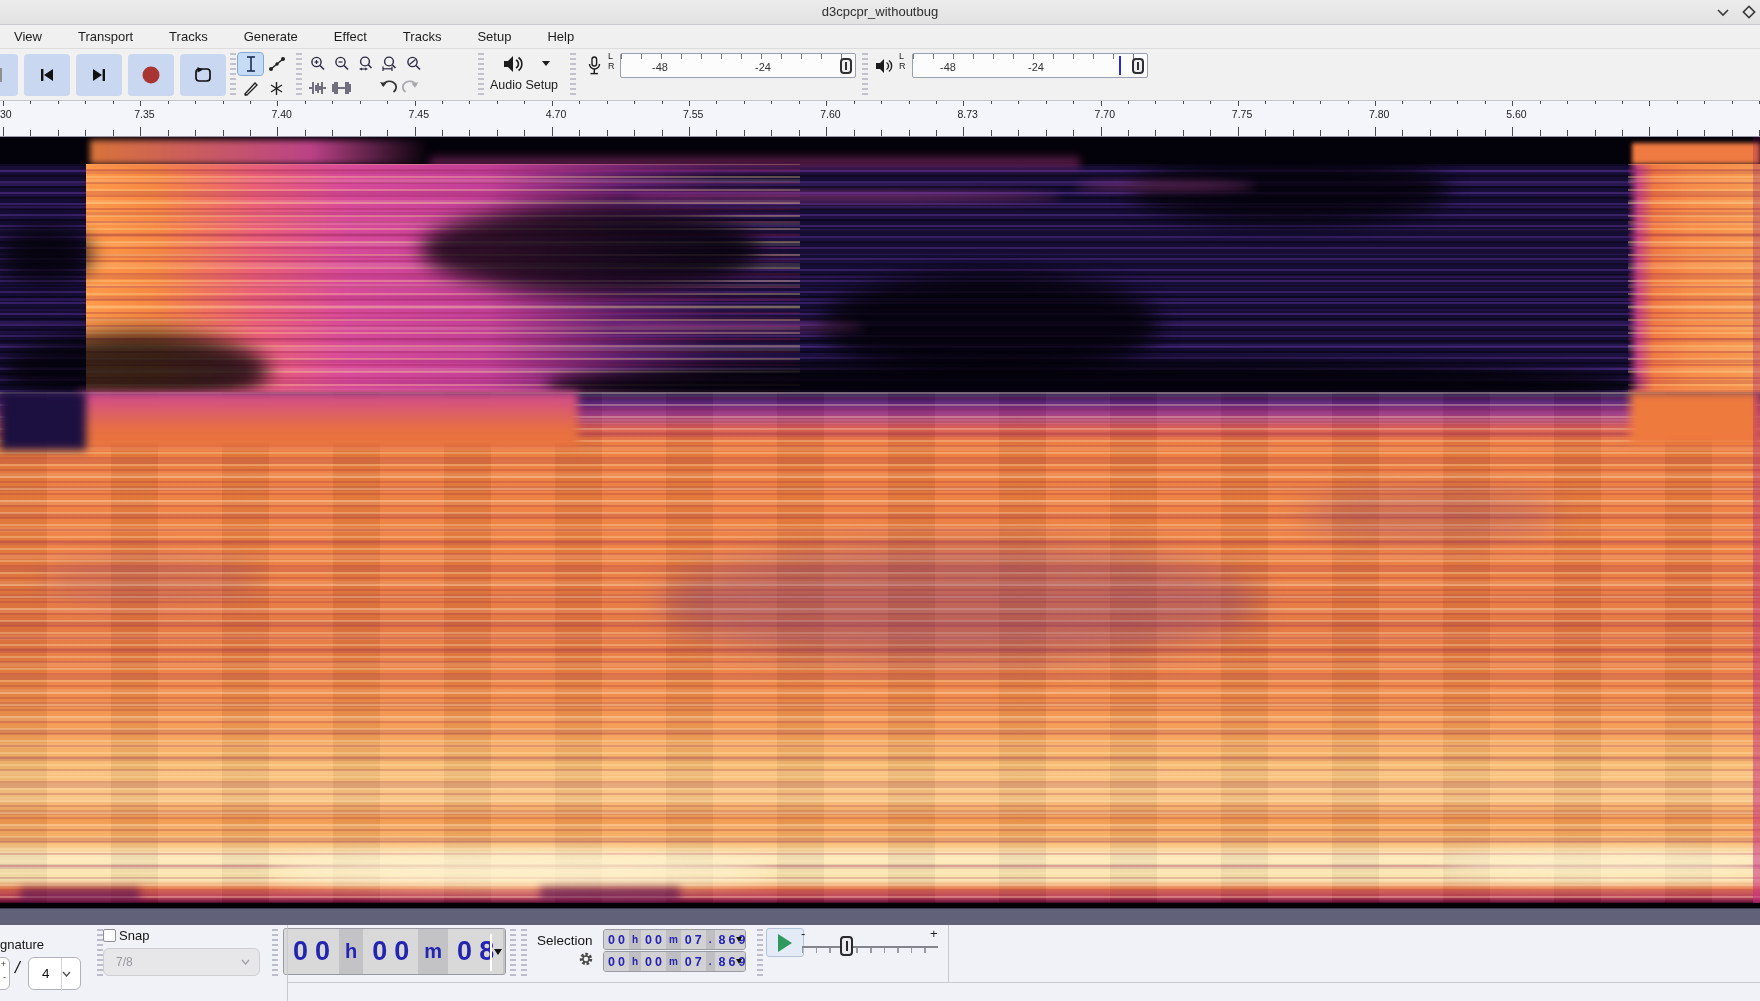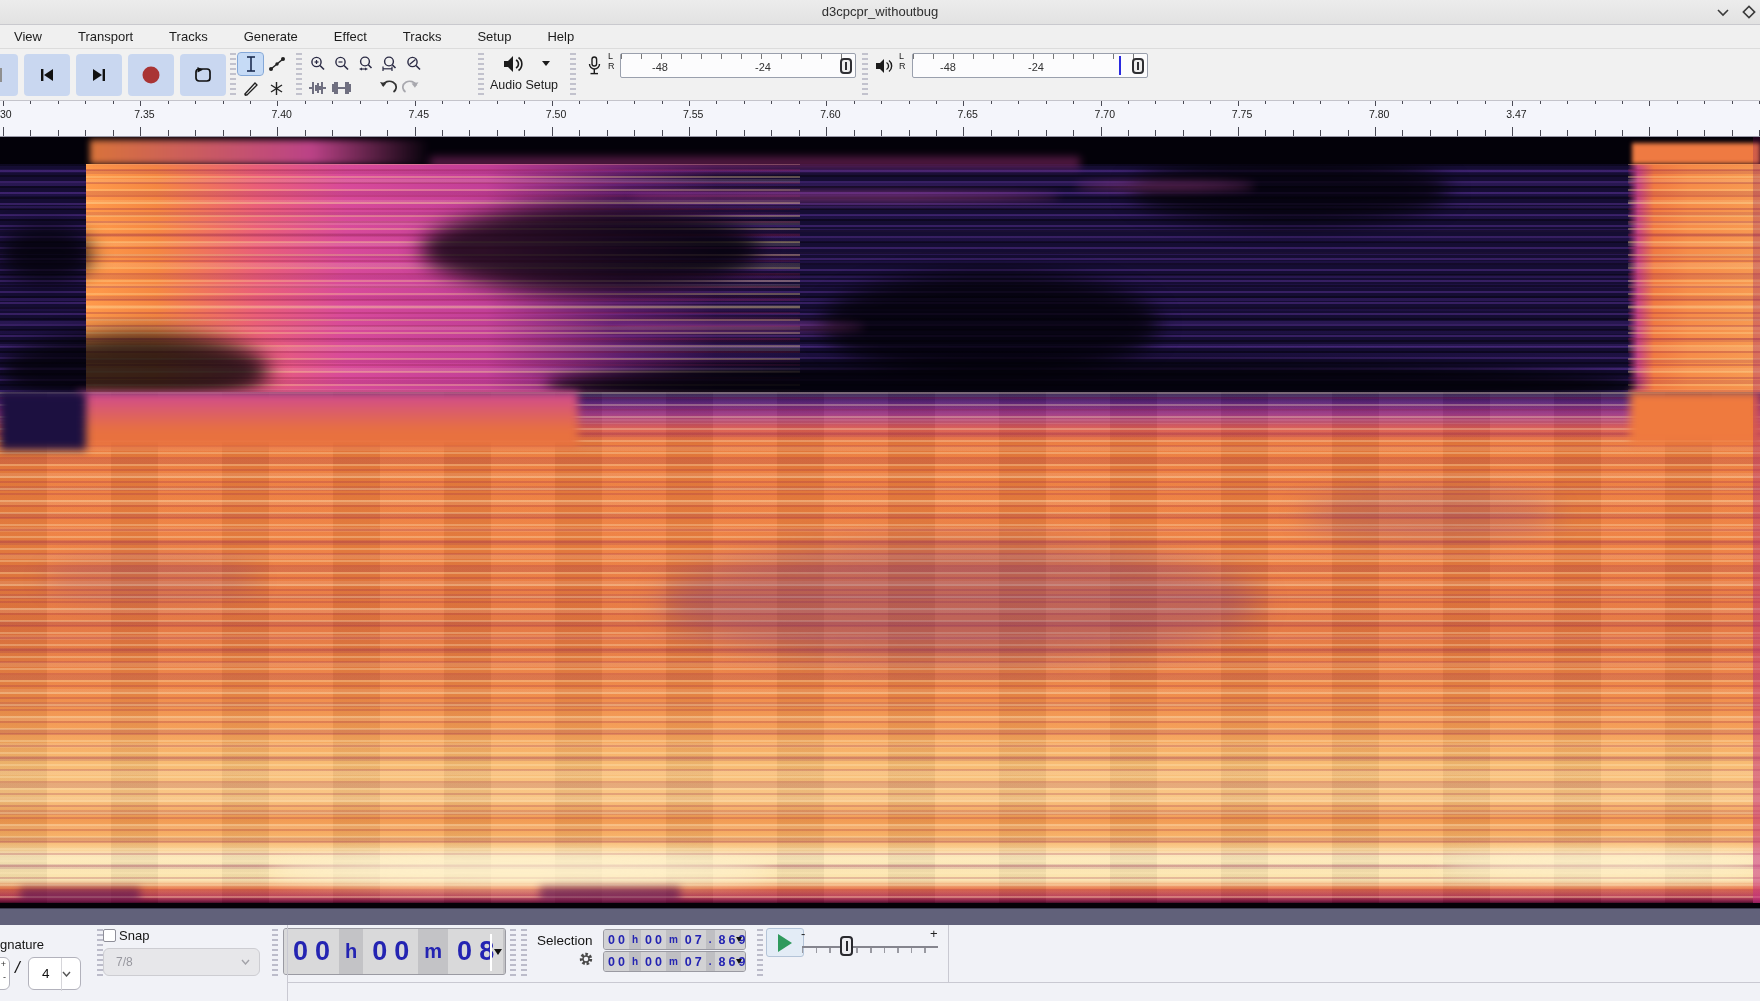--- a/index.html
+++ b/index.html
@@ -342,28 +342,28 @@
       <div style="position:absolute; left:206px; top:2px; width:2px; height:19px; background:#2a2ae0"></div>
       <div class="meterthumb" style="right:3px"></div>
     </div>
   </div>
 
   <div id="ruler">
       <span class="ruler-label" style="left: 0px;">30</span>
       <span class="ruler-label" style="left: 134.2px;">7.35</span>
       <span class="ruler-label" style="left: 271.4px;">7.40</span>
       <span class="ruler-label" style="left: 408.6px;">7.45</span>
-      <span class="ruler-label" style="left: 545.8px;">7.50</span>
+      <span class="ruler-label" style="left: 545.8px;">4.70</span>
       <span class="ruler-label" style="left: 683px;">7.55</span>
       <span class="ruler-label" style="left: 820.2px;">7.60</span>
-      <span class="ruler-label" style="left: 957.4px;">7.65</span>
+      <span class="ruler-label" style="left: 957.4px;">8.73</span>
       <span class="ruler-label" style="left: 1094.6px;">7.70</span>
       <span class="ruler-label" style="left: 1231.8px;">7.75</span>
       <span class="ruler-label" style="left: 1369px;">7.80</span>
-      <span class="ruler-label" style="left: 1506.2px;">3.47</span>
+      <span class="ruler-label" style="left: 1506.2px;">5.60</span>
       <div class="tick" style="left: 3px; top: 0px; height: 5px;"></div>
       <div class="tick" style="left: 3px; bottom: 0px; height: 9px;"></div>
       <div class="tick" style="left: 30.44px; top: 0px; height: 3px;"></div>
       <div class="tick" style="left: 30.44px; bottom: 0px; height: 6px;"></div>
       <div class="tick" style="left: 57.88px; top: 0px; height: 3px;"></div>
       <div class="tick" style="left: 57.88px; bottom: 0px; height: 6px;"></div>
       <div class="tick" style="left: 85.32px; top: 0px; height: 3px;"></div>
       <div class="tick" style="left: 85.32px; bottom: 0px; height: 6px;"></div>
       <div class="tick" style="left: 112.76px; top: 0px; height: 3px;"></div>
       <div class="tick" style="left: 112.76px; bottom: 0px; height: 6px;"></div>

